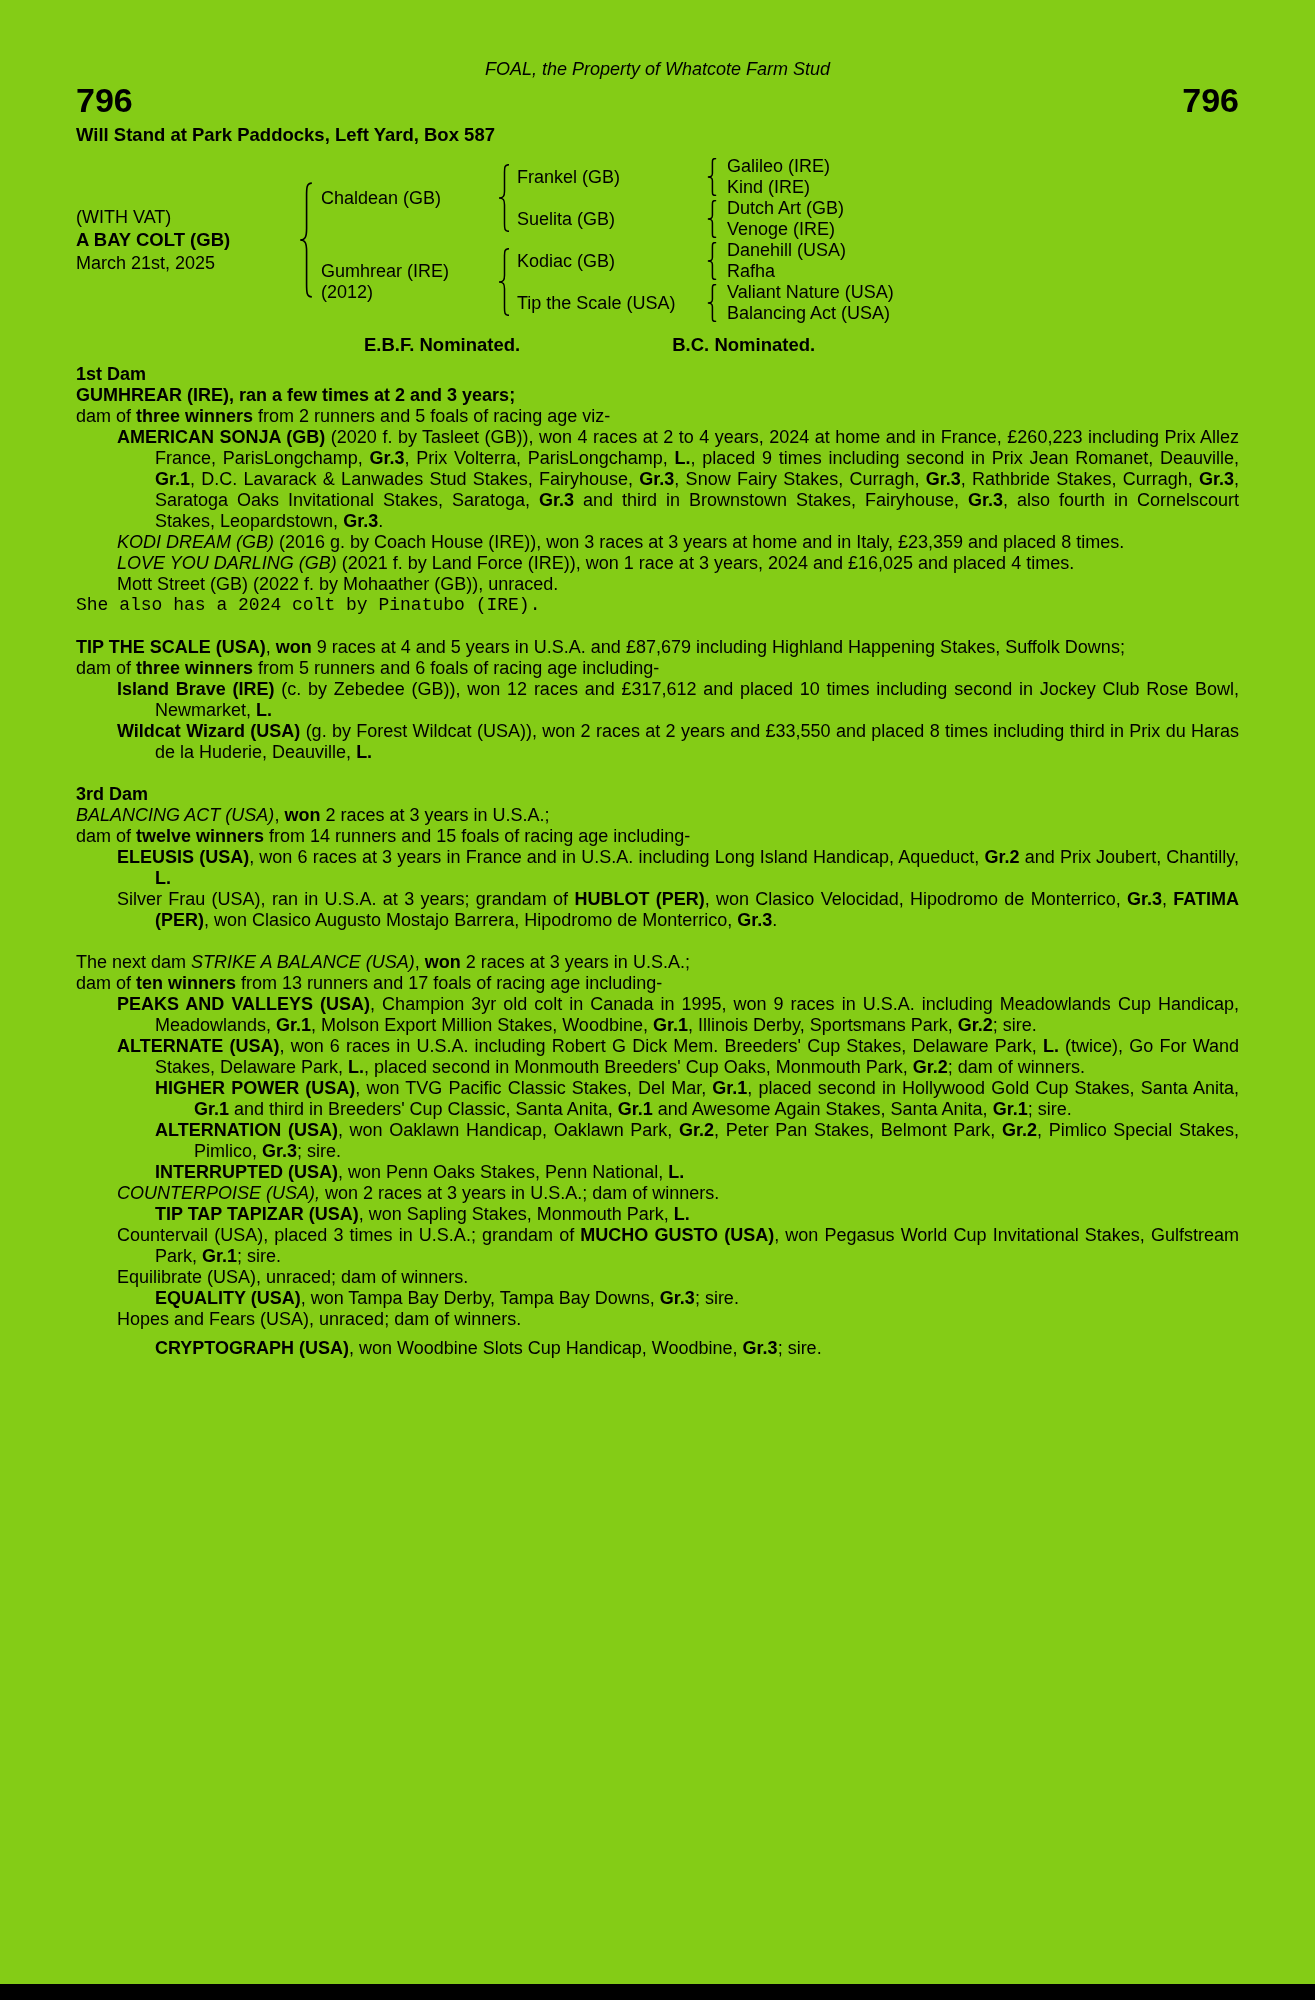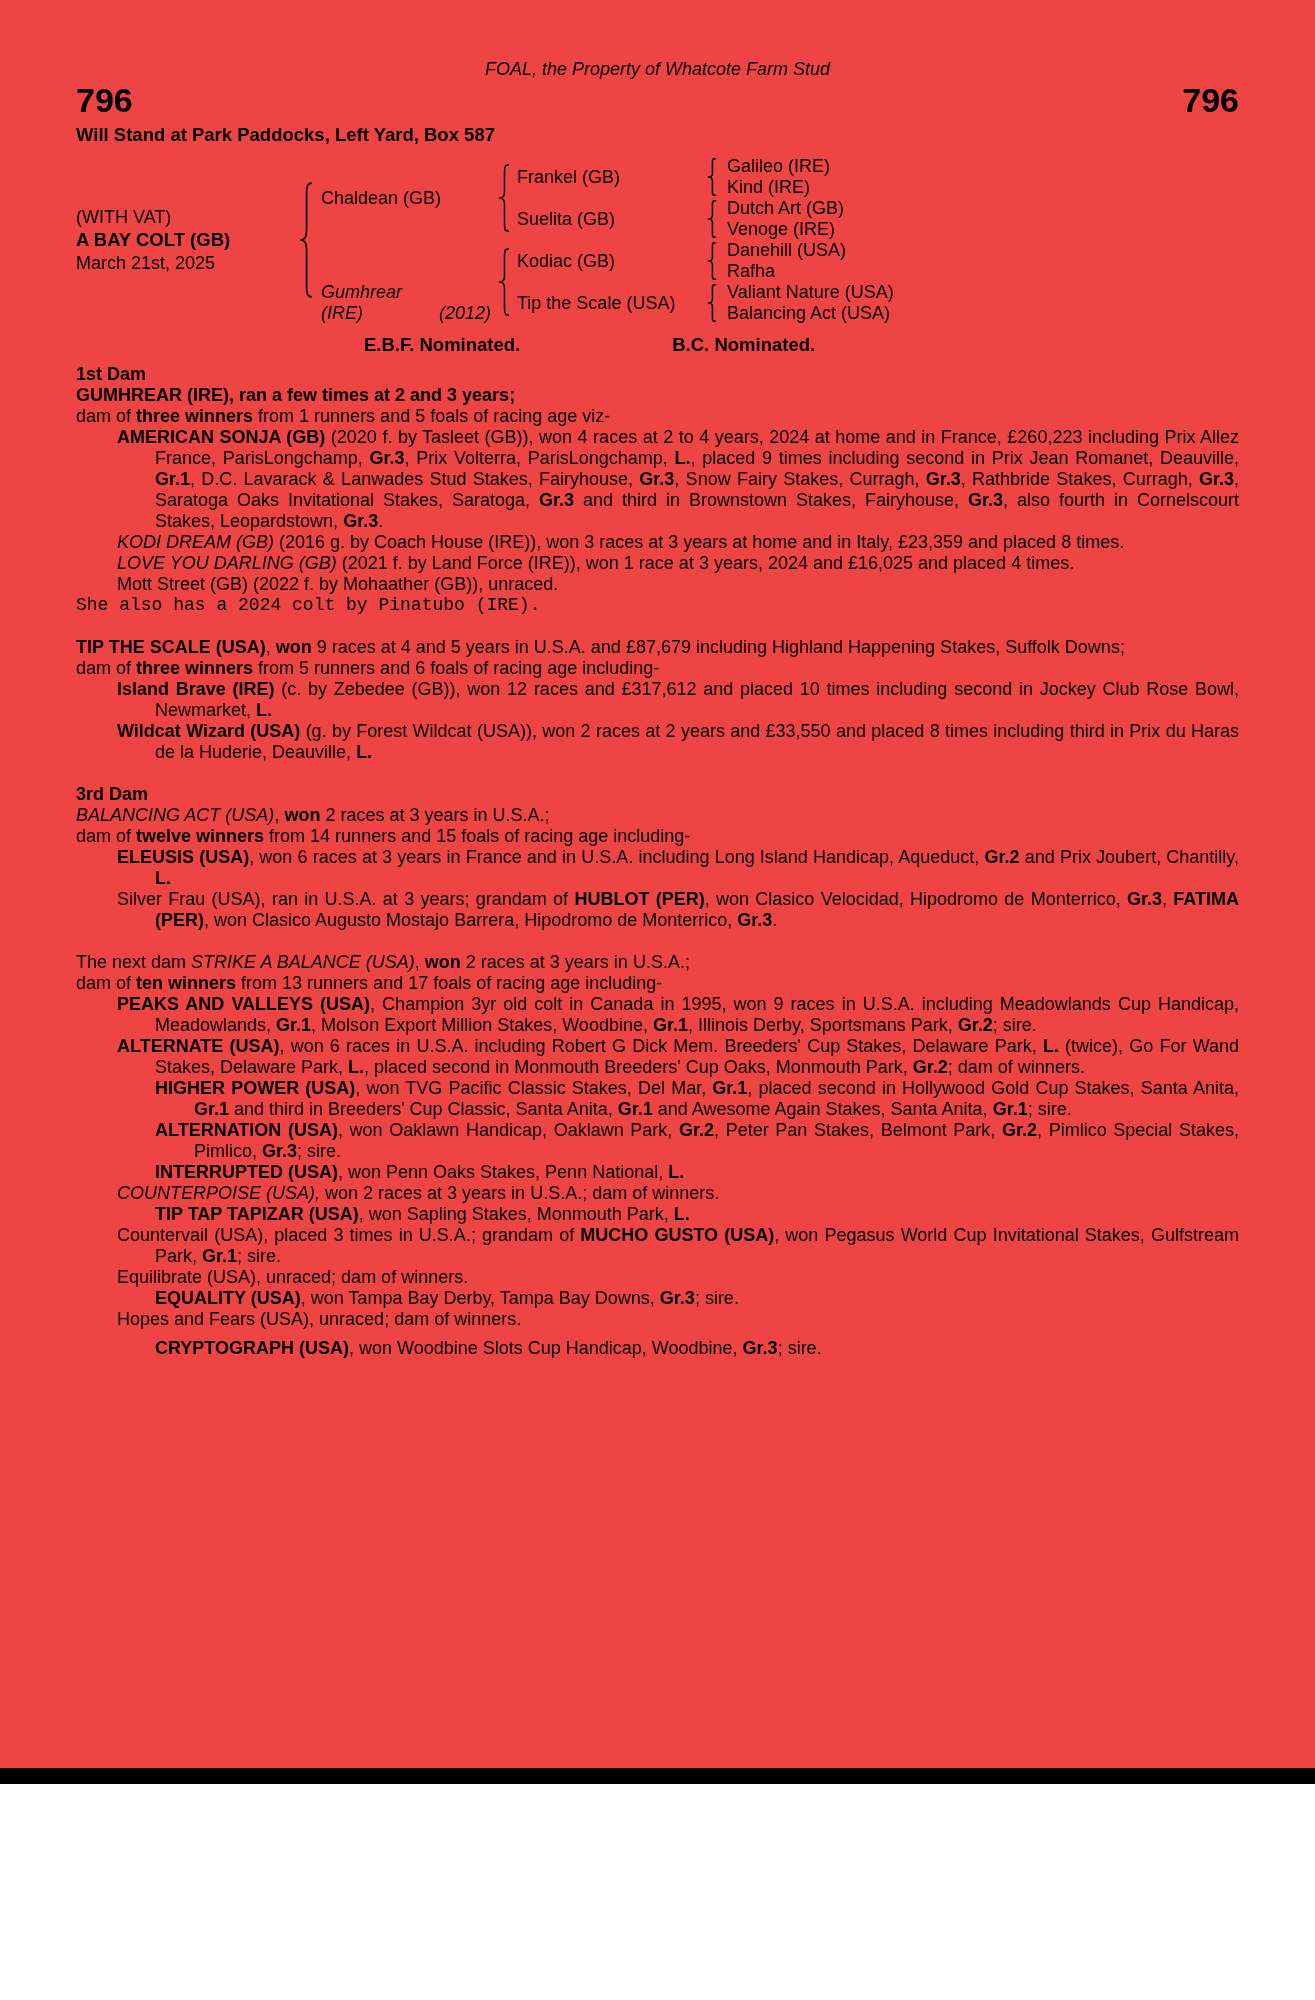--- a/index.html
+++ b/index.html
@@ -1,33 +1,33 @@
 <!DOCTYPE html>
 <html><head>
 <meta charset="utf-8">
 <style>
   * { box-sizing: border-box; }
   html, body { margin: 0; padding: 0; background: #ffffff; }
   .page {
-    width: 1315px; height: 1784px; position: relative;
-    background: #ef4444; color: #000;
+    width: 1315px; height: 2000px; position: relative;
+    background: #84cc16; color: #000;
     font-family: "Liberation Sans", sans-serif;
     font-size: 18px; overflow: hidden;
   }
   .content { padding: 58px 76px 0 76px; }
   .property-line { text-align: center; font-style: italic; font-size: 18px; line-height: 22px; }
   .lot-row { display: flex; justify-content: space-between; align-items: baseline;
              font-weight: bold; font-size: 34px; line-height: 36px; margin-top: 2px; }
   .stand-line { font-weight: bold; font-size: 18.5px; margin-top: 6px; line-height: 22px; }
 
   
   .pedigree { display: grid; grid-template-columns: 215px 30px 170px 26px 180px 30px auto;
               grid-auto-rows: 21px; margin-top: 10px; font-size: 18px; }
   .ped-cell { display: flex; align-items: center; white-space: nowrap; }
-  .ped-col  { display: flex; flex-direction: row; justify-content: center; align-items: flex-end; line-height: 21px; font-style: italic; }
+  .ped-col  { display: flex; flex-direction: column; justify-content: center; align-items: flex-start; line-height: 21px; }
   .subject-block { display: flex; flex-direction: column; justify-content: center; gap: 1px; line-height: 22px; }
   .subject-desc { font-weight: bold; font-size: 18.5px; }
   .brace { display: flex; align-items: center; justify-content: center; }
   .brace svg { display: block; }
 
   .nominations { display: flex; font-weight: bold; font-size: 18.5px;
                  margin-top: 10px; padding-left: 288px; gap: 152px; line-height: 22px; }
 
   
   .body-text { margin-top: 8px; line-height: 21px; }
@@ -123,21 +123,21 @@
     </div>
 
     <div class="nominations">
       <span>E.B.F. Nominated.</span>
       <span>B.C. Nominated.</span>
     </div>
 
     <div class="body-text">
         <div class="b-heading">1st Dam</div>
         <p class="para" style="padding-left: 41px; text-indent: -41px; font-weight: bold;"><span>GUMHREAR (IRE), ran a few times at 2 and 3 years;</span></p>
-        <p class="para" style="padding-left: 41px; text-indent: -41px;"><span>dam of </span><span class="bold">three winners</span><span> from 1 runners and 5 foals of racing age viz-</span></p>
+        <p class="para" style="padding-left: 41px; text-indent: -41px;"><span>dam of </span><span class="bold">three winners</span><span> from 2 runners and 5 foals of racing age viz-</span></p>
         <p class="para" style="padding-left: 79px; text-indent: -38px;"><span class="bold">AMERICAN SONJA (GB)</span><span> (2020 f. by Tasleet (GB)), won 4 races at 2 to 4 years, 2024 at home and in France, £260,223 including Prix Allez France, ParisLongchamp, </span><span class="bold">Gr.3</span><span>, Prix Volterra, ParisLongchamp, </span><span class="bold">L.</span><span>, placed 9 times including second in Prix Jean Romanet, Deauville, </span><span class="bold">Gr.1</span><span>, D.C. Lavarack &amp; Lanwades Stud Stakes, Fairyhouse, </span><span class="bold">Gr.3</span><span>, Snow Fairy Stakes, Curragh, </span><span class="bold">Gr.3</span><span>, Rathbride Stakes, Curragh, </span><span class="bold">Gr.3</span><span>, Saratoga Oaks Invitational Stakes, Saratoga, </span><span class="bold">Gr.3</span><span> and third in Brownstown Stakes, Fairyhouse, </span><span class="bold">Gr.3</span><span>, also fourth in Cornelscourt Stakes, Leopardstown, </span><span class="bold">Gr.3</span><span>.</span></p>
         <p class="para" style="padding-left: 79px; text-indent: -38px;"><span class="ital">KODI DREAM (GB)</span><span> (2016 g. by Coach House (IRE)), won 3 races at 3 years at home and in Italy, £23,359 and placed 8 times.</span></p>
         <p class="para" style="padding-left: 79px; text-indent: -38px;"><span class="ital">LOVE YOU DARLING (GB)</span><span> (2021 f. by Land Force (IRE)), won 1 race at 3 years, 2024 and £16,025 and placed 4 times.</span></p>
         <p class="para" style="padding-left: 79px; text-indent: -38px;"><span>Mott Street (GB) (2022 f. by Mohaather (GB)), unraced.</span></p>
         <p class="para" style="padding-left: 41px; text-indent: -41px; font-family: Liberation Mono, monospace;"><span>She also has a 2024 colt by Pinatubo (IRE).</span></p>
         <div class="gap"></div>
         <p class="para" style="padding-left: 41px; text-indent: -41px;"><span class="bold">TIP THE SCALE (USA)</span><span>, </span><span class="bold">won</span><span> 9 races at 4 and 5 years in U.S.A. and £87,679 including Highland Happening Stakes, Suffolk Downs;</span></p>
         <p class="para" style="padding-left: 41px; text-indent: -41px;"><span>dam of </span><span class="bold">three winners</span><span> from 5 runners and 6 foals of racing age including-</span></p>
         <p class="para" style="padding-left: 79px; text-indent: -38px;"><span class="bold">Island Brave (IRE)</span><span> (c. by Zebedee (GB)), won 12 races and £317,612 and placed 10 times including second in Jockey Club Rose Bowl, Newmarket, </span><span class="bold">L.</span></p>
         <p class="para" style="padding-left: 79px; text-indent: -38px;"><span class="bold">Wildcat Wizard (USA)</span><span> (g. by Forest Wildcat (USA)), won 2 races at 2 years and £33,550 and placed 8 times including third in Prix du Haras de la Huderie, Deauville, </span><span class="bold">L.</span></p>

